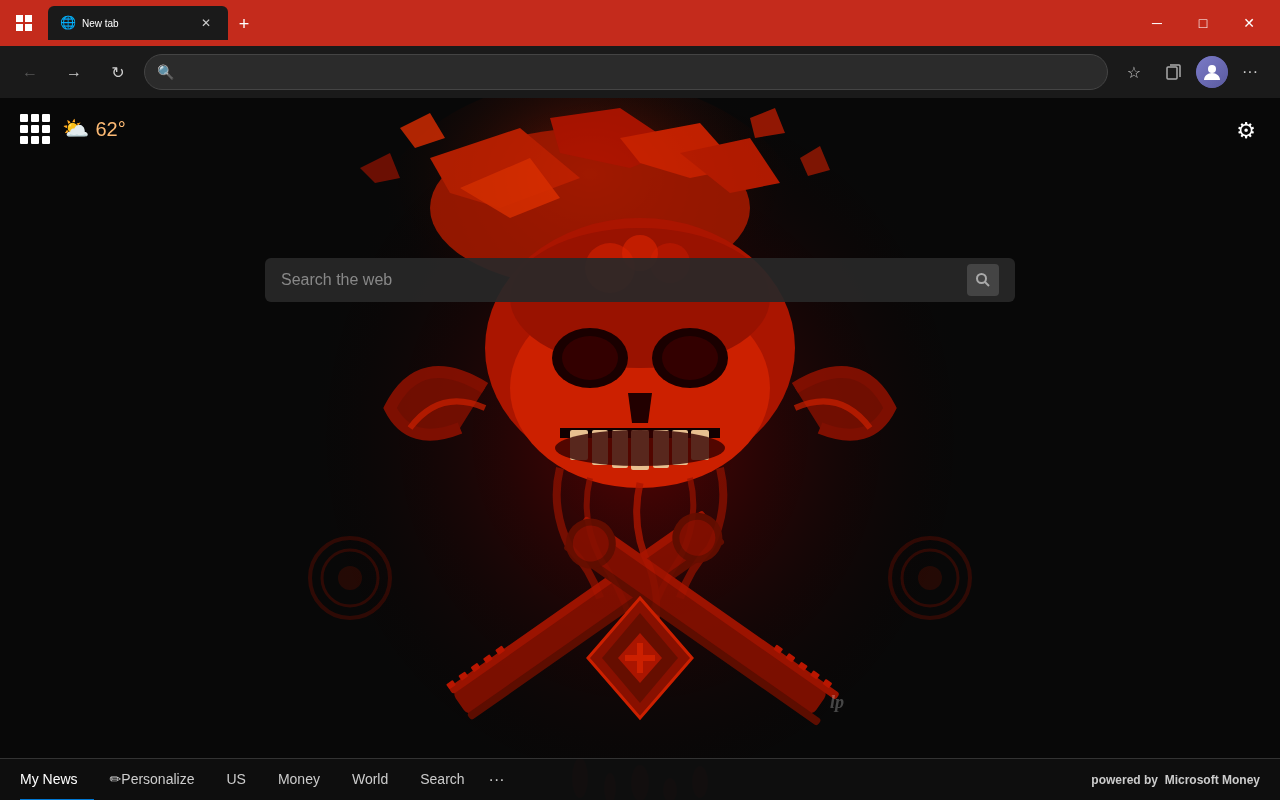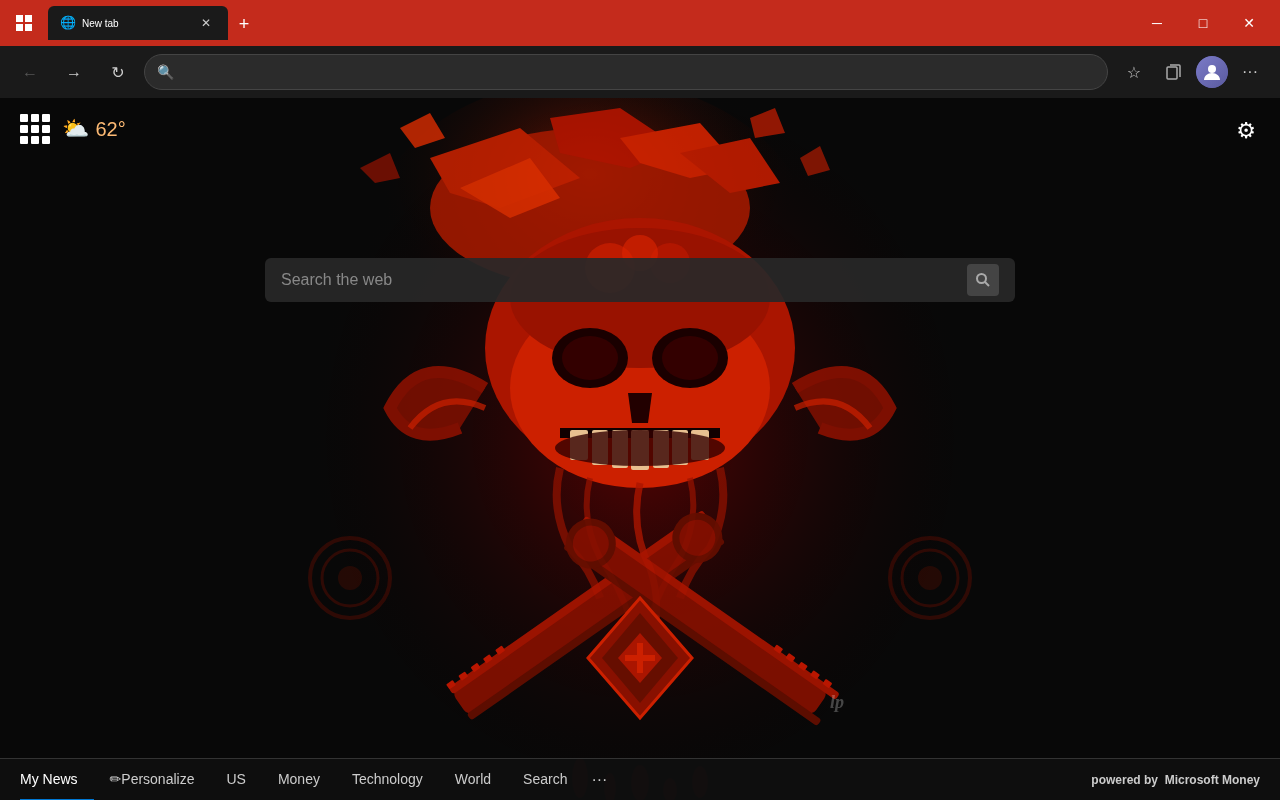--- a/index.html
+++ b/index.html
@@ -519,23 +519,20 @@
           <span class="personalize-icon">✏ </span>
           <span>Personalize</span>
         </div>
         <div class="news-tab">
           <span>US</span>
         </div>
         <div class="news-tab">
           <span>Money</span>
         </div>
         <div class="news-tab">
-          <span>Technology</span>
-        </div>
-        <div class="news-tab">
           <span>World</span>
         </div>
         <div class="news-tab">
           <span>Search</span>
         </div>
         <div class="news-more">···</div>
       </div>
     <div id="powered-by">
       <span>powered by</span>
       &nbsp;<span>Microsoft Money</span>

